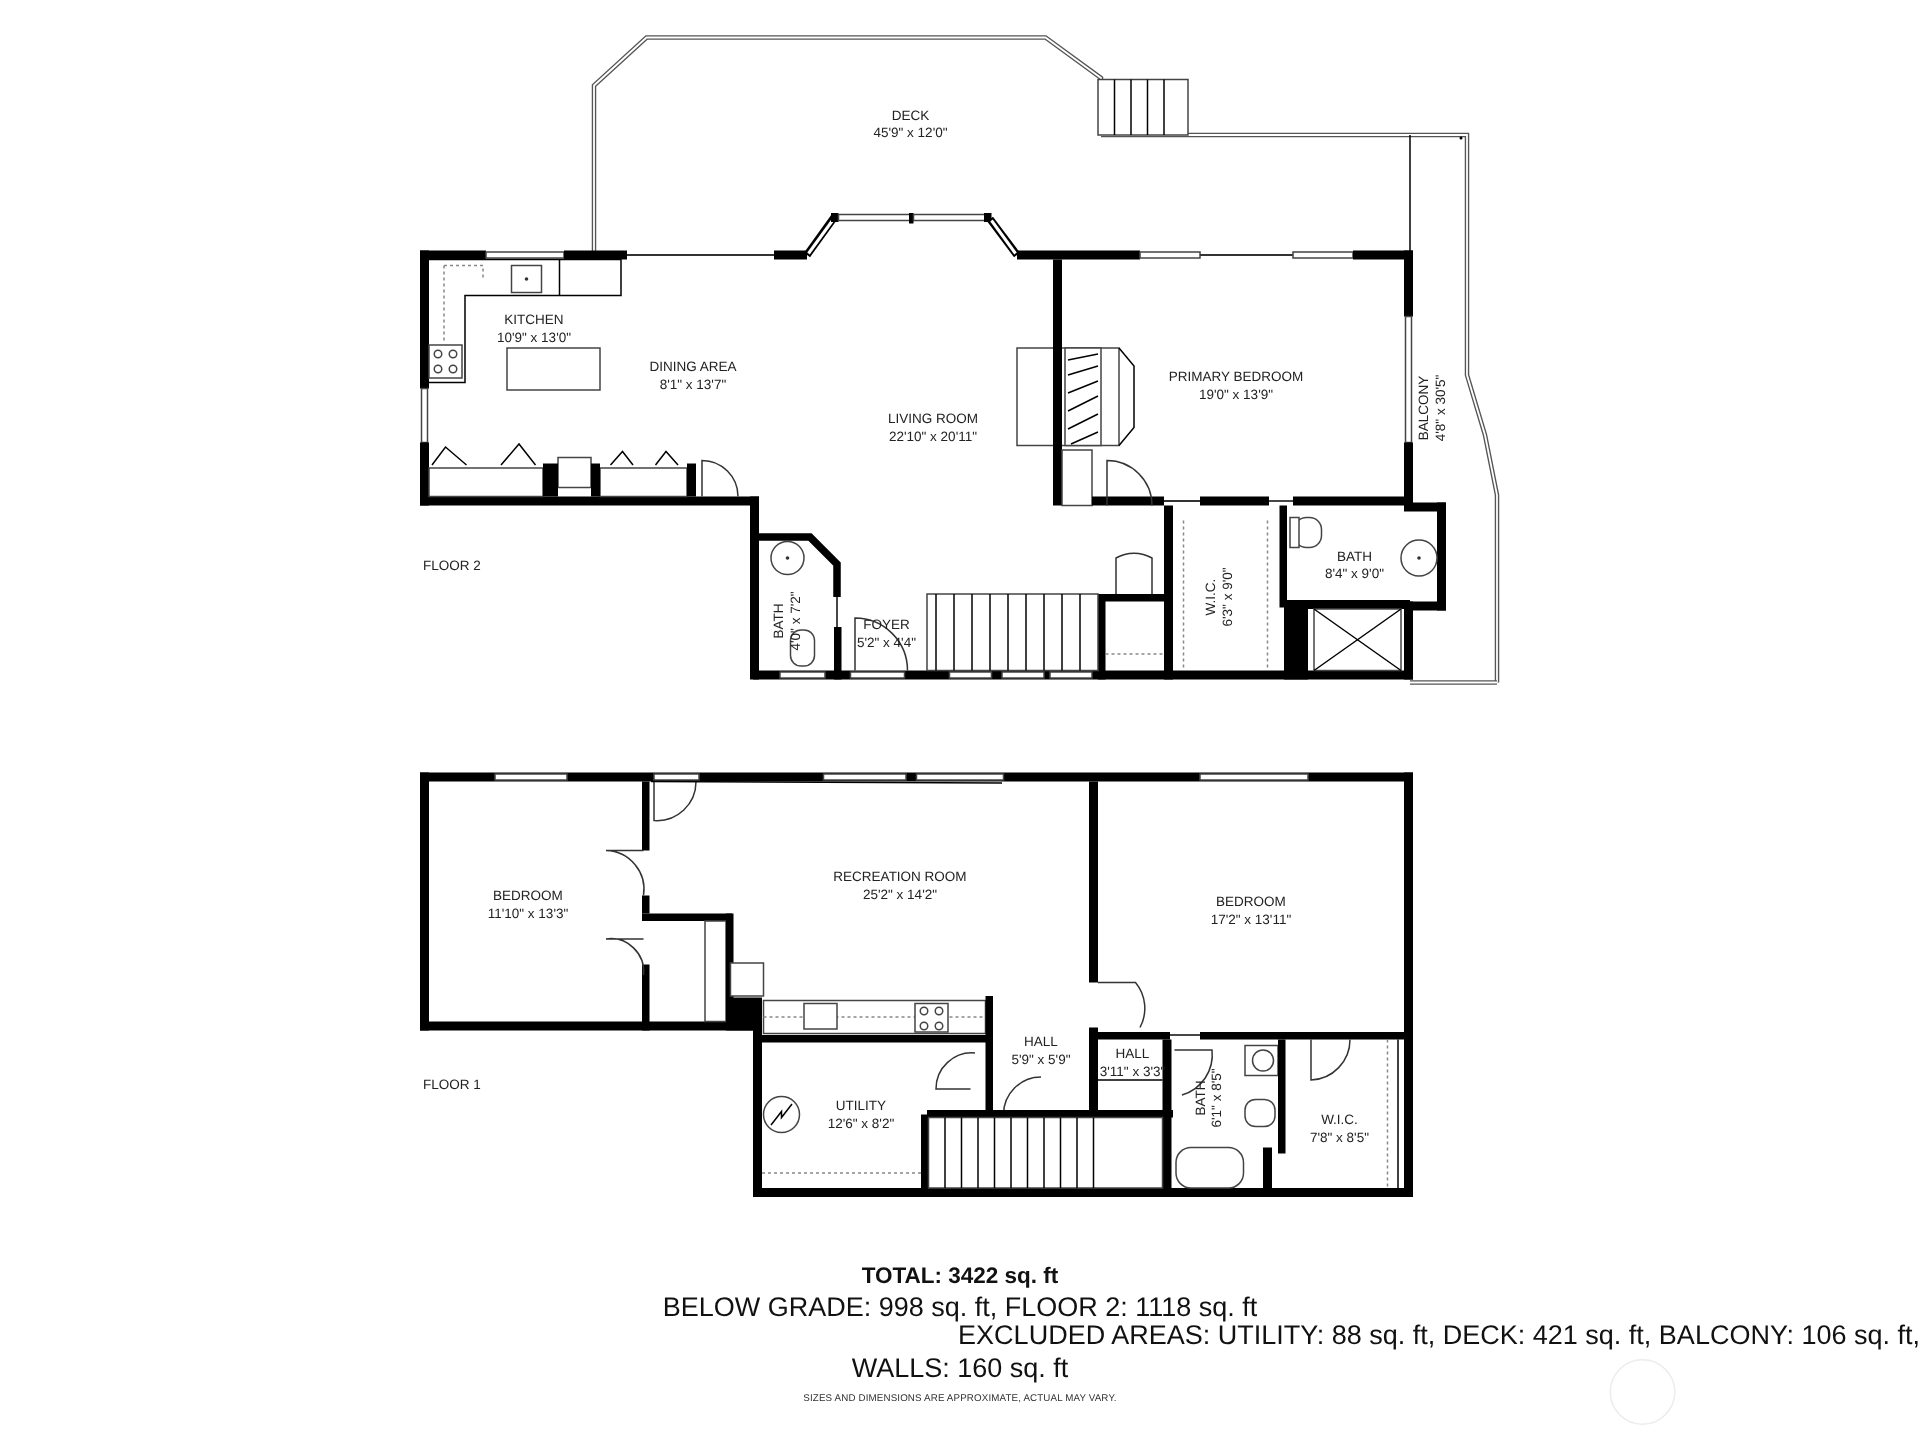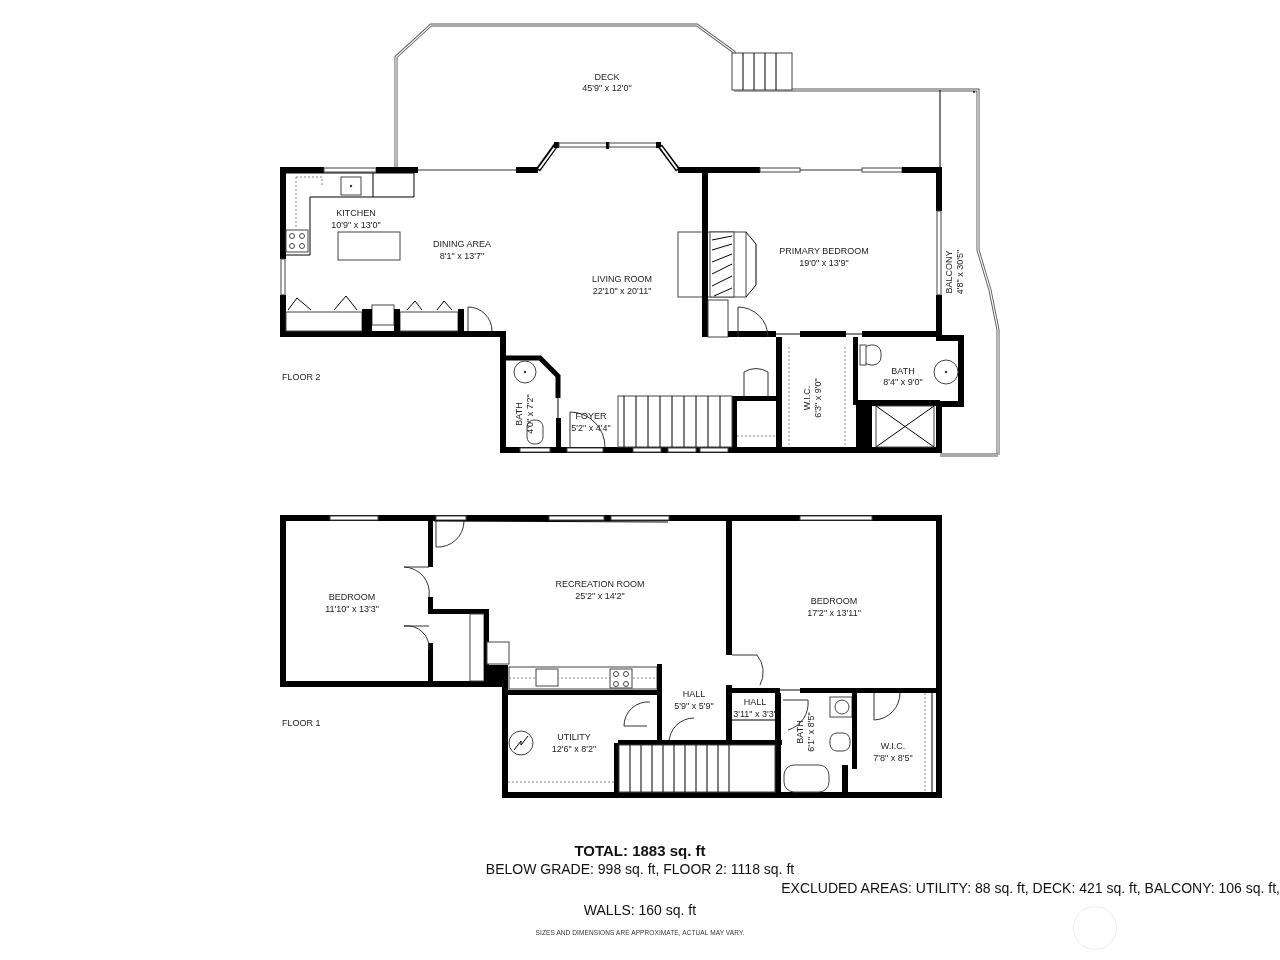--- a/index.html
+++ b/index.html
@@ -11,21 +11,21 @@
   .dbl { fill: none; stroke: #555; stroke-width: 3; }
   .dbl-in { fill: none; stroke: #fff; stroke-width: 1.2; }
   .win { fill: #fff; stroke: #444; stroke-width: 1; }
   .dash { fill: none; stroke: #888; stroke-width: 1; stroke-dasharray: 2 2; }
   .fx { fill: #fff; stroke: #444; stroke-width: 1; }
   .door { fill: none; stroke: #333; stroke-width: 1; }
   .rlabel { font-family: "Liberation Sans", sans-serif; font-size: 9px; fill: #222; text-anchor: middle; }
   .flabel { font-family: "Liberation Sans", sans-serif; font-size: 9px; fill: #222; }
   .summary { position: absolute; left: 0; width: 1280px; text-align: center; color: #111; font-family: "Liberation Sans", sans-serif; }
   .s-total { top: 842px; font-size: 15px; font-weight: bold; }
-  .s-line { font-size: 14px; }
+  .s-line { font-size: 18px; }
   .s1 { top: 861px; } .s2 { top: 880px; text-align: right; } .s3 { top: 902px; }
   .s-disc { top: 929px; font-size: 6.5px; color: #333; letter-spacing: 0.1px; }
   .watermark { position: absolute; left: 1073px; top: 906px; width: 42px; height: 42px; border-radius: 50%; border: 1.5px solid #ececec; }
 </style>
 </head>
 <body>
 
 <svg class="plan" width="1280" height="960" viewBox="0 0 1280 960">
 
   <g>
@@ -319,18 +319,18 @@
     <g transform="translate(803,732) rotate(-90)">
       <text class="rlabel" x="0" y="0">BATH</text>
       <text class="rlabel" x="0" y="11">6'1" x 8'5"</text>
     </g>
 
     <text class="rlabel" x="893" y="749">W.I.C.</text>
     <text class="rlabel" x="893" y="761">7'8" x 8'5"</text>
   </g>
 </svg>
 
-<div class="summary s-total">TOTAL: 1883 sq. ft</div>
+<div class="summary s-total">TOTAL: 3422 sq. ft</div>
 <div class="summary s-line s1">BELOW GRADE: 998 sq. ft, FLOOR 2: 1118 sq. ft</div>
 <div class="summary s-line s2">EXCLUDED AREAS: UTILITY: 88 sq. ft, DECK: 421 sq. ft, BALCONY: 106 sq. ft,</div>
 <div class="summary s-line s3">WALLS: 160 sq. ft</div>
 <div class="summary s-disc">SIZES AND DIMENSIONS ARE APPROXIMATE, ACTUAL MAY VARY.</div>
 <div class="watermark"></div>
 
 </body></html>

